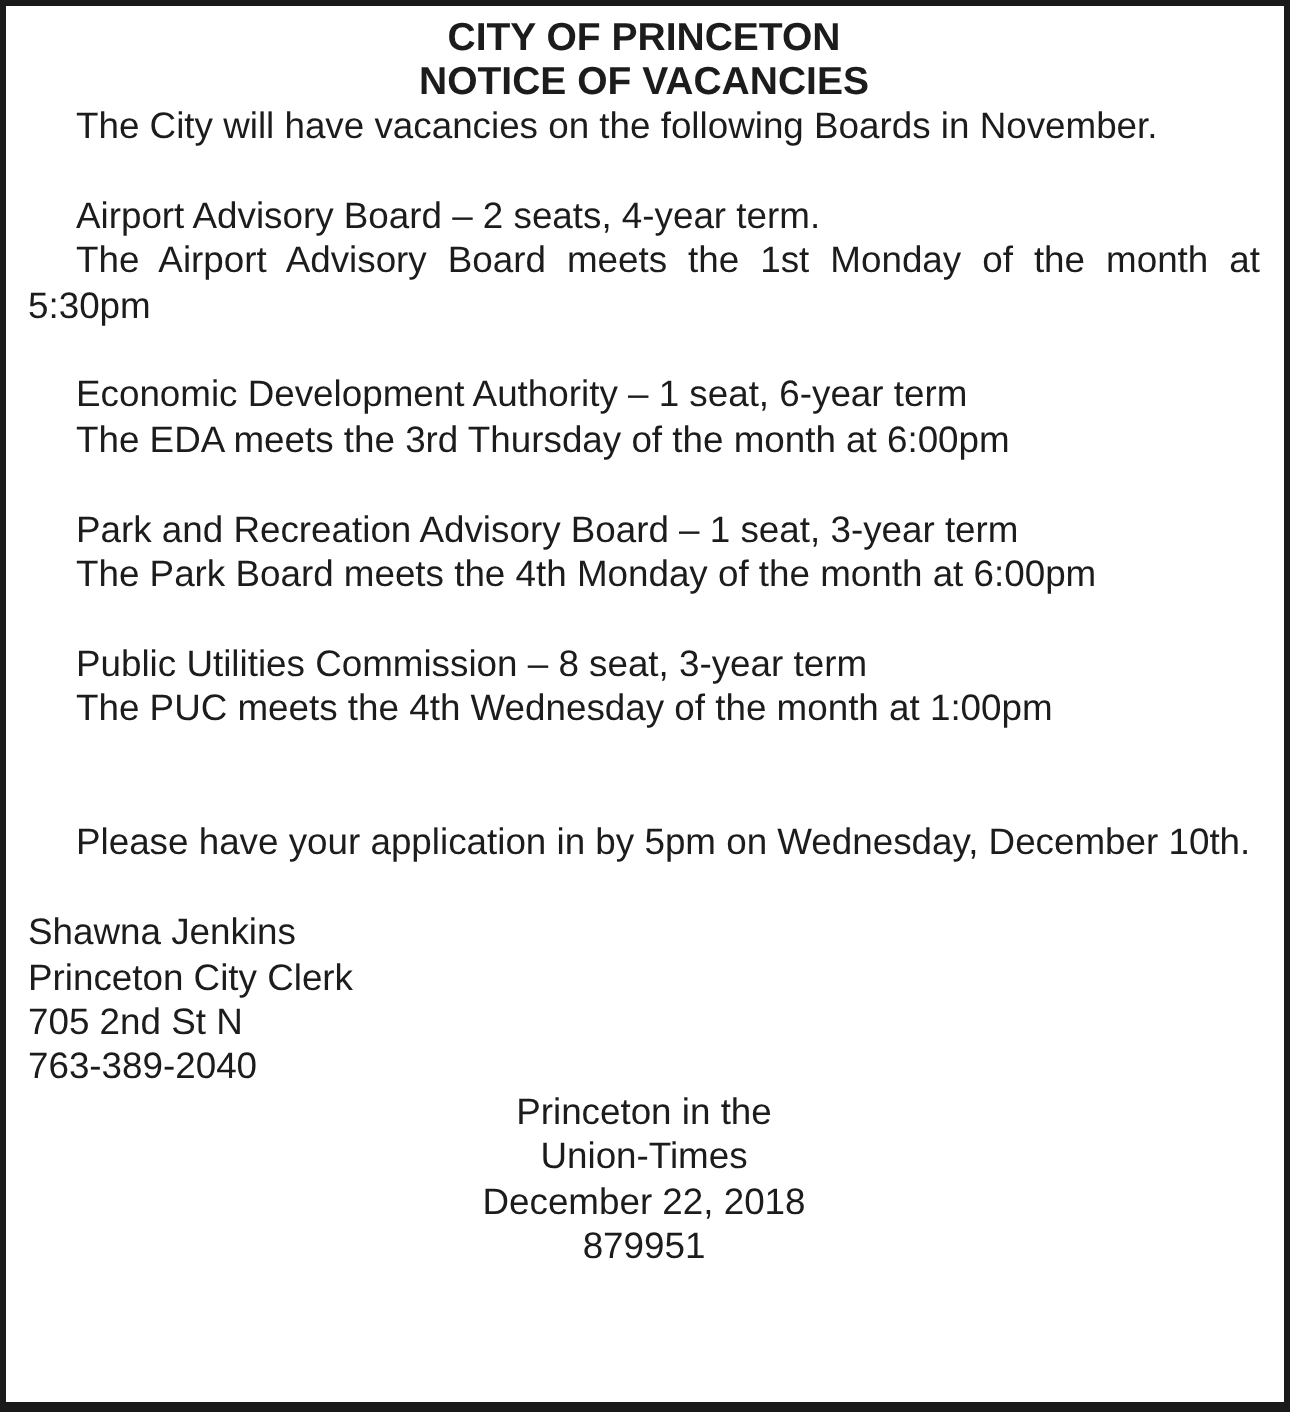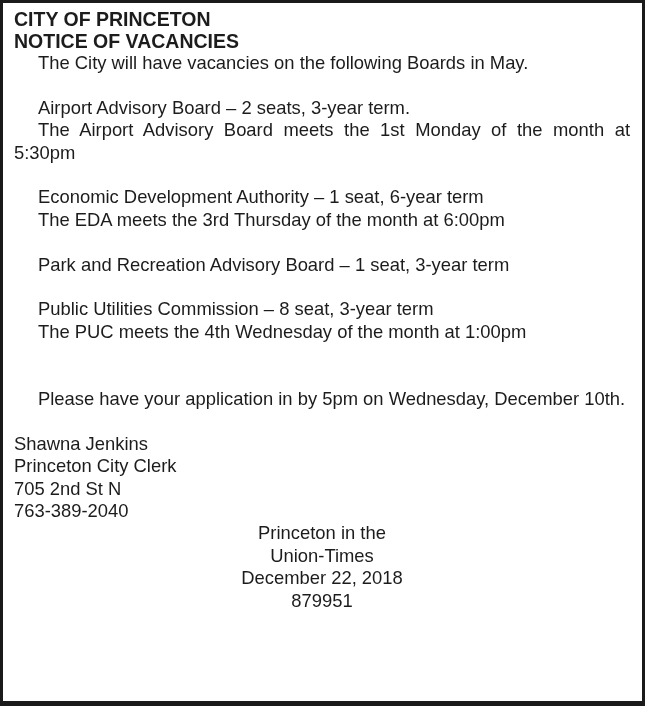--- a/index.html
+++ b/index.html
@@ -12,56 +12,57 @@
     border-right: 3px solid #1a1a1a;
     border-bottom: 5px solid #1a1a1a;
     background: #ffffff;
     padding: 5px 12px 0 11px;
     font-family: "Liberation Sans", sans-serif;
     font-size: 18.4px;
     line-height: 22.4px;
     color: #1c1c1c;
   }
   .title {
-    text-align: left;
+    text-align: center;
     font-weight: bold;
     font-size: 19.5px;
     line-height: 22px;
   }
   p { margin: 0; }
   .indent { text-indent: 24px; text-align: justify; }
   .gap { height: 22.4px; }
   .center { text-align: center; }
 </style>
 </head>
 <body>
 
 <div class="notice">
   <div class="title">
     <div>CITY OF PRINCETON</div>
     <div>NOTICE OF VACANCIES</div>
   </div>
 
-  <p class="indent">The City will have vacancies on the following Boards in May.</p>
+  <p class="indent">The City will have vacancies on the following Boards in November.</p>
   <div class="gap"></div>
 
   <div>
-    <p class="indent">Airport Advisory Board – 2 seats, 3-year term.</p>
+    <p class="indent">Airport Advisory Board – 2 seats, 4-year term.</p>
     <p class="indent">The Airport Advisory Board meets the 1st Monday of the month at 5:30pm</p>
   </div>
   <div class="gap"></div>
 
   <div>
     <p class="indent">Economic Development Authority – 1 seat, 6-year term</p>
     <p class="indent">The EDA meets the 3rd Thursday of the month at 6:00pm</p>
   </div>
   <div class="gap"></div>
 
   <div>
     <p class="indent">Park and Recreation Advisory Board – 1 seat, 3-year term</p>
+    <p class="indent">The Park Board meets the 4th Monday of the month at 6:00pm</p>
   </div>
   <div class="gap"></div>
 
   <div>
     <p class="indent">Public Utilities Commission – 8 seat, 3-year term</p>
     <p class="indent">The PUC meets the 4th Wednesday of the month at 1:00pm</p>
   </div>
   <div class="gap"></div>
 
   <div class="gap"></div>

